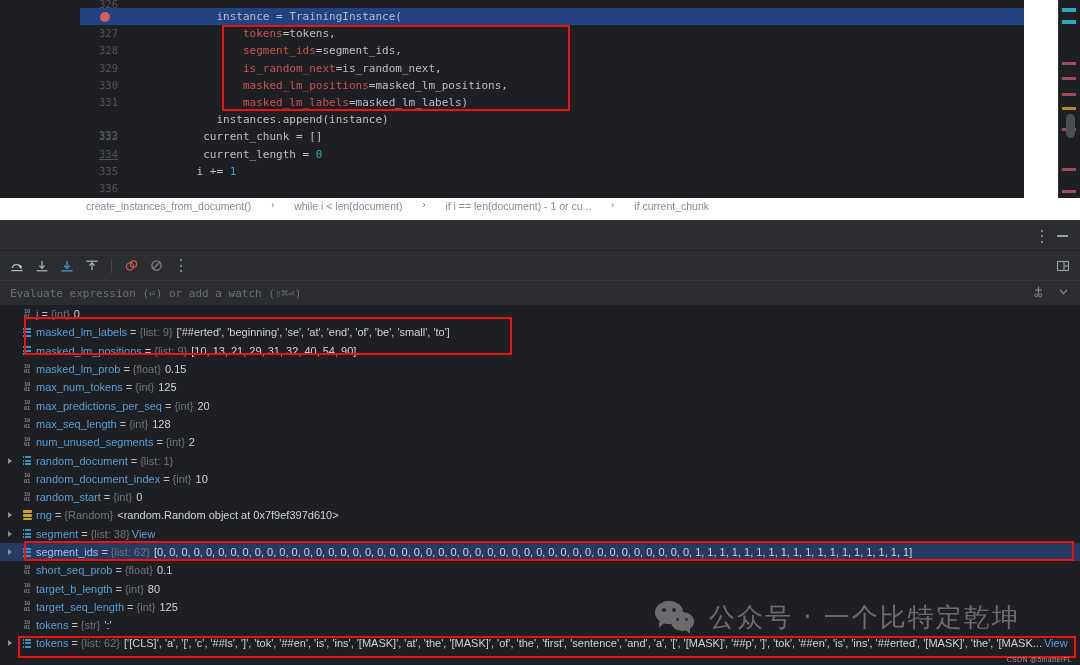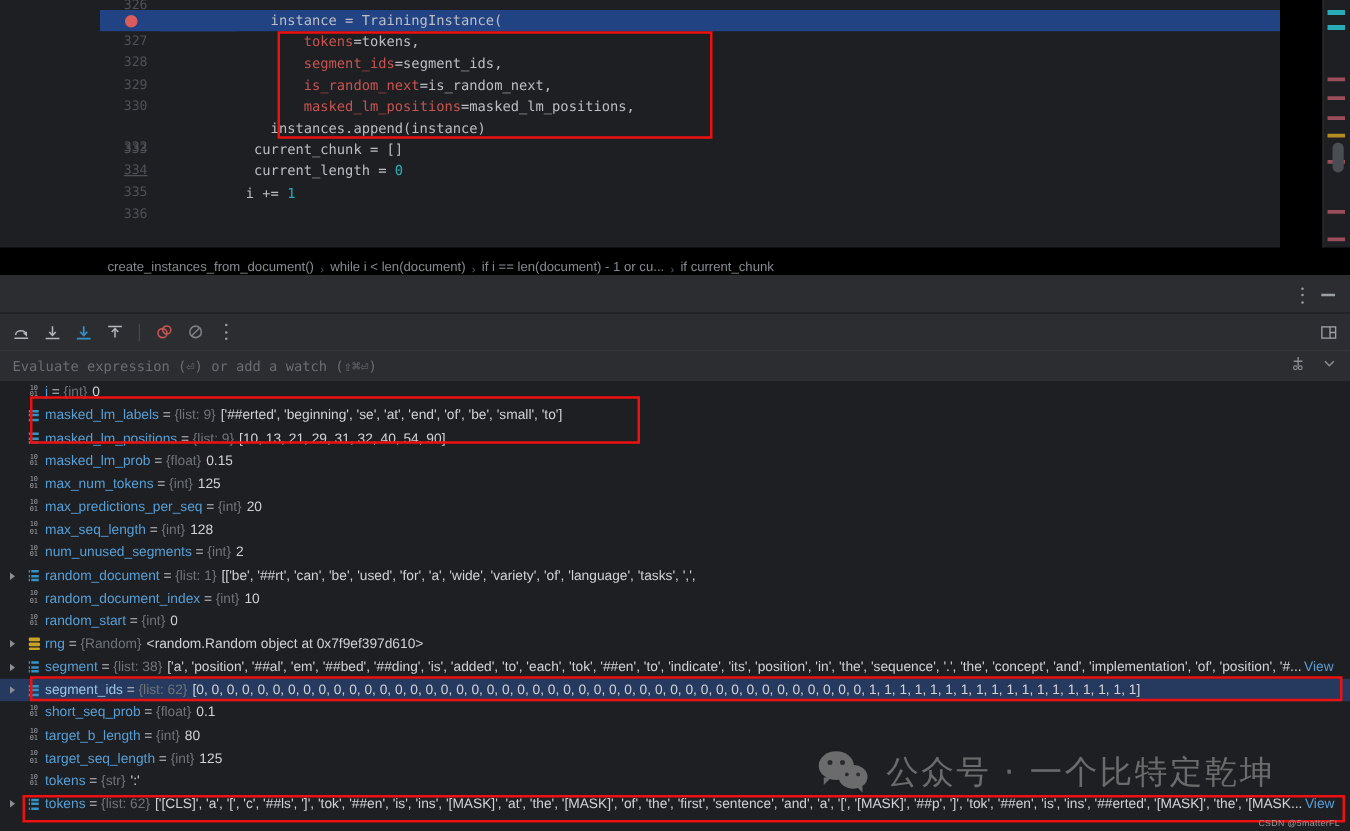--- a/index.html
+++ b/index.html
@@ -7,21 +7,21 @@
     width: 1080px; height: 665px;
     background: #1e1f22;
     font-family: "Liberation Sans", sans-serif;
     overflow: hidden;
   }
   .app { position: relative; width: 1080px; height: 665px; background: #1e1f22; }
 
   
   .editor {
     position: absolute; left: 0; top: 0; width: 1080px; height: 220px;
-    background: #000000;
+    background: #ffffff;
   }
   .editor-left-pad {
     position: absolute; left: 0; top: 0; width: 80px; height: 198px;
     background: #1e1f22;
   }
   .code-area {
     position: absolute; left: 80px; top: 0; width: 944px; height: 198px;
     background: #1e1f22;
     font-family: "DejaVu Sans Mono", monospace;
     font-size: 11px;
@@ -65,21 +65,21 @@
   .mk.pink { background: #9b4d5b; }
   .mk.yellow { background: #b58b23; }
   .sb-thumb {
     position: absolute; right: 5px; width: 9px; border-radius: 5px;
     background: #4a4d52;
   }
 
   
   .breadcrumb {
     position: absolute; left: 80px; top: 200px; width: 1000px; height: 20px;
-    display: flex; align-items: flex-end; gap: 5px;
+    display: flex; align-items: flex-start; gap: 20px;
     color: #868a91; font-size: 10.5px; padding-left: 6px;
   }
   .bc-sep { color: #5a5d63; font-size: 9px; }
 
   
   .gap-region {
     position: absolute; left: 0; top: 220px; width: 1080px; height: 30px;
     background: #2b2d30;
   }
   .gap-icons {
@@ -202,20 +202,21 @@
   <div class="editor">
     <div class="editor-left-pad"></div>
 
     <div class="code-area" id="code-area">
         <div class="code-line partial"><div class="bp-cell"><span class="gutter" style="display: block;">326</span></div><div class="fold-col"></div></div>
         <div class="code-line current"><div class="bp-cell"><span class="breakpoint"></span></div><div class="fold-col"></div><div class="code-text"><span class="kw-default">    instance = TrainingInstance(</span></div></div>
         <div class="code-line"><div class="bp-cell"><span class="gutter" style="display: block;">327</span></div><div class="fold-col"></div><div class="code-text"><span class="kw-default">        </span><span class="kw-param">tokens</span><span class="kw-default">=tokens,</span></div></div>
         <div class="code-line"><div class="bp-cell"><span class="gutter" style="display: block;">328</span></div><div class="fold-col"></div><div class="code-text"><span class="kw-default">        </span><span class="kw-param">segment_ids</span><span class="kw-default">=segment_ids,</span></div></div>
         <div class="code-line"><div class="bp-cell"><span class="gutter" style="display: block;">329</span></div><div class="fold-col"></div><div class="code-text"><span class="kw-default">        </span><span class="kw-param">is_random_next</span><span class="kw-default">=is_random_next,</span></div></div>
         <div class="code-line"><div class="bp-cell"><span class="gutter" style="display: block;">330</span></div><div class="fold-col"></div><div class="code-text"><span class="kw-default">        </span><span class="kw-param">masked_lm_positions</span><span class="kw-default">=masked_lm_positions,</span></div></div>
+        <div class="code-line"><div class="bp-cell"><span class="gutter" style="display: block;">331</span></div><div class="fold-col"></div><div class="code-text"><span class="kw-default">        </span><span class="kw-param">masked_lm_labels</span><span class="kw-default">=masked_lm_labels)</span></div></div>
         <div class="code-line"><div class="bp-cell"><span class="gutter" style="display: block; margin-top: 32px;">332</span></div><div class="fold-col"></div><div class="code-text"><span class="kw-default">    instances.append(instance)</span></div></div>
         <div class="code-line"><div class="bp-cell"><span class="gutter" style="display: block;">333</span></div><div class="fold-col"></div><div class="code-text"><span class="kw-default">  current_chunk = []</span></div></div>
         <div class="code-line"><div class="bp-cell"><span class="gutter" style="display: block; text-decoration: underline;">334</span></div><div class="fold-col"></div><div class="code-text"><span class="kw-default">  current_length = </span><span class="kw-num">0</span></div></div>
         <div class="code-line"><div class="bp-cell"><span class="gutter" style="display: block;">335</span></div><div class="fold-col"></div><div class="code-text"><span class="kw-default"> i += </span><span class="kw-num">1</span></div></div>
         <div class="code-line"><div class="bp-cell"><span class="gutter" style="display: block;">336</span></div><div class="fold-col"></div><div class="code-text"><span class="kw-default"></span></div></div>
       </div>
 
     <div class="anno-box-editor"></div>
 
     <div class="editor-markers">
@@ -463,21 +464,20 @@
               <i></i>
               <i></i>
               <i></i>
             </span>
           </span>
         </div>
         <div class="var-body">
           <span class="v-name">random_document</span>
           <span class="v-eq">=</span>
           <span class="v-type">{list: 1}</span>
-          <span class="v-val">[['be', '##rt', 'can', 'be', 'used', 'for', 'a', 'wide', 'variety', 'of', 'language', 'tasks', ',',</span>
         </div>
       </div>
       <div class="var-row">
         <div class="arrow-cell"></div>
         <div class="ic-cell">
           <span class="ic-num">10<br>01</span>
         </div>
         <div class="var-body">
           <span class="v-name">random_document_index</span>
           <span class="v-eq">=</span>
@@ -530,21 +530,20 @@
               <i></i>
               <i></i>
               <i></i>
             </span>
           </span>
         </div>
         <div class="var-body">
           <span class="v-name">segment</span>
           <span class="v-eq">=</span>
           <span class="v-type">{list: 38}</span>
-          <span class="v-val">['a', 'position', '##al', 'em', '##bed', '##ding', 'is', 'added', 'to', 'each', 'tok', '##en', 'to', 'indicate', 'its', 'position', 'in', 'the', 'sequence', '.', 'the', 'concept', 'and', 'implementation', 'of', 'position', '#...</span>
           <span class="v-link">View</span>
         </div>
       </div>
       <div class="var-row selected">
         <div class="arrow-cell">
           <span class="arrow"></span>
         </div>
         <div class="ic-cell">
           <span class="ic-list">
             <span class="dots">

